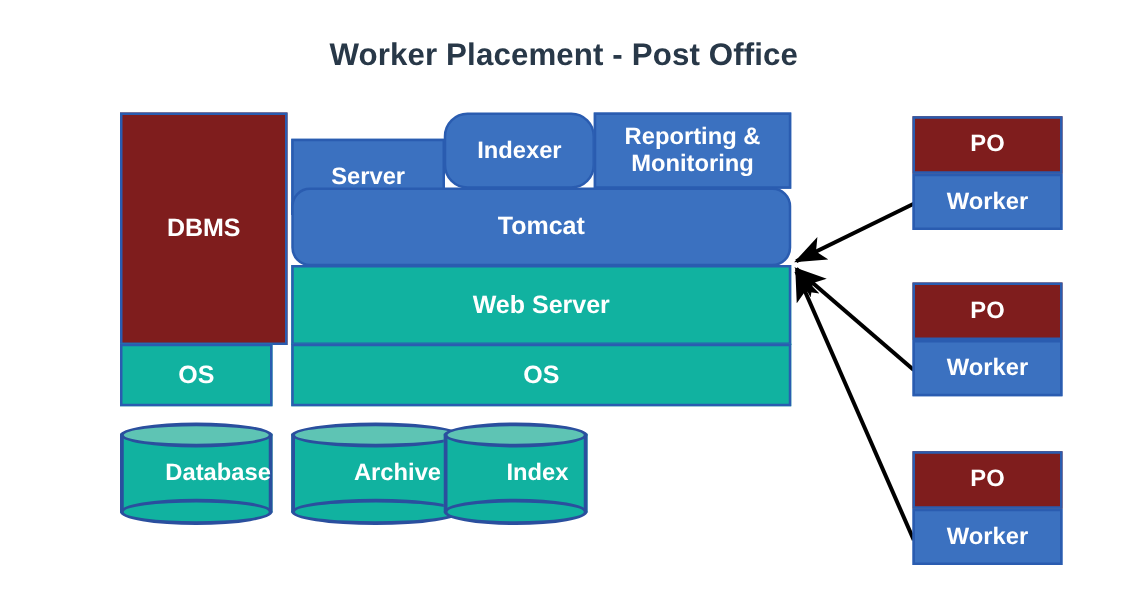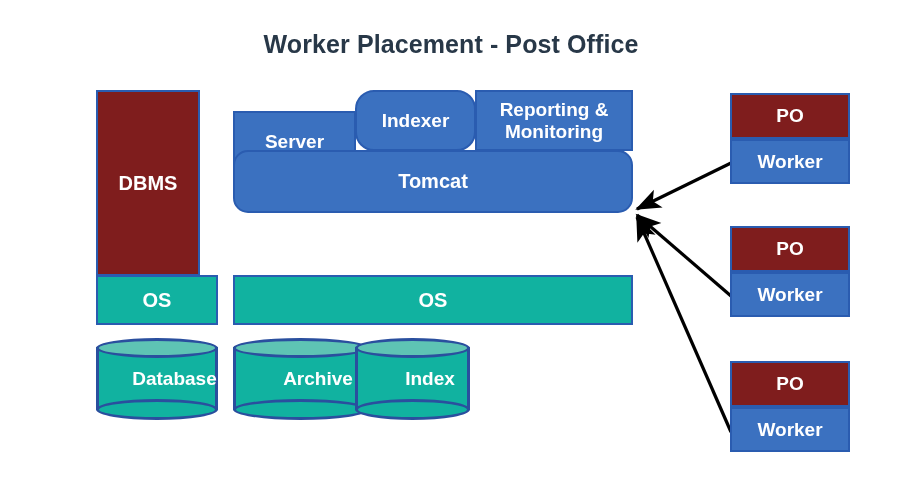--- a/index.html
+++ b/index.html
@@ -109,33 +109,34 @@
     pointer-events: none;
   }
 </style>
 </head>
 <body>
 
 <div id="canvas">
 
   <div class="title">Worker Placement - Post Office</div>
 
-  <div class="box magenta" style="left:96px; top:90px; width:104px; height:186px; font-size:20px;">DBMS</div>
+  <div class="box magenta" style="left:96px; top:90px; width:134px; height:186px; font-size:20px;">DBMS</div>
 
   <div class="box teal" style="left:96px; top:275px; width:122px; height:50px; font-size:20px;">OS</div>
 
   <div class="box blue" style="left:233px; top:90px; width:123px; height:61px; font-size:19px;margin-top:21px;">Server</div>
 
   <div class="box blue" style="left:355px; top:90px; width:121px; height:61px; font-size:19px;border-radius:19px;">Indexer</div>
 
   <div class="box blue" style="left:475px; top:90px; width:158px; height:61px; font-size:19px;">Reporting &amp;
 Monitoring</div>
 
   <div class="box blue" style="left:233px; top:150px; width:400px; height:63px; font-size:20px;border-radius:15px;">Tomcat</div>
 
+  <div class="box teal" style="left:233px; top:212px; width:400px; height:64px; font-size:20px;">Web Server</div>
 
   <div class="box teal" style="left:233px; top:275px; width:400px; height:50px; font-size:20px;">OS</div>
 
   <div class="cyl" style="left:96px; top:338px; width:122px; height:82px;">
     <div class="body"></div>
     <div class="bottom"></div>
     <div class="top"></div>
     <div class="label">Database</div>
   </div>
 

